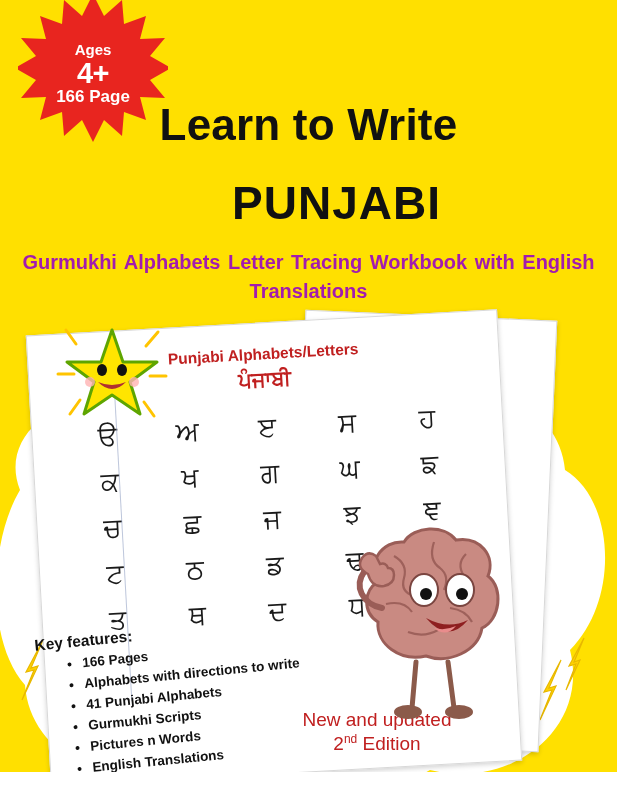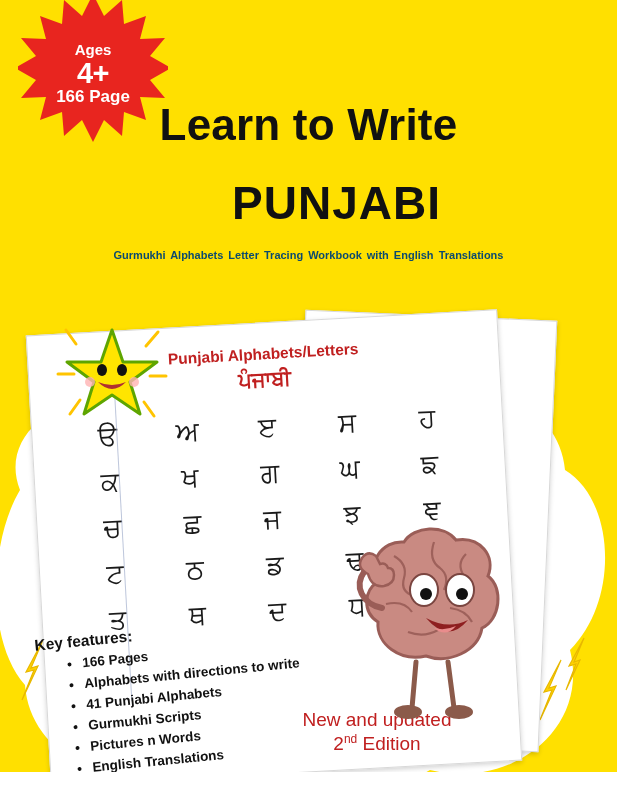--- a/index.html
+++ b/index.html
@@ -70,23 +70,23 @@
     letter-spacing: 1px;
     z-index: 4;
     padding-left: 28px;
   }
   .tagline {
     position: absolute;
     top: 248px;
     left: 22px;
     width: 573px;
     text-align: center;
-    font-size: 11px;
-    font-weight: bold;
-    color: #0c4a6e;
+    font-size: 20px;
+    font-weight: bold;
+    color: #a21caf;
     line-height: 1.45;
     z-index: 4;
     word-spacing: 2px;
   }
 
   
   .cloud {
     position: absolute;
     left: -10px;
     top: 300px;

